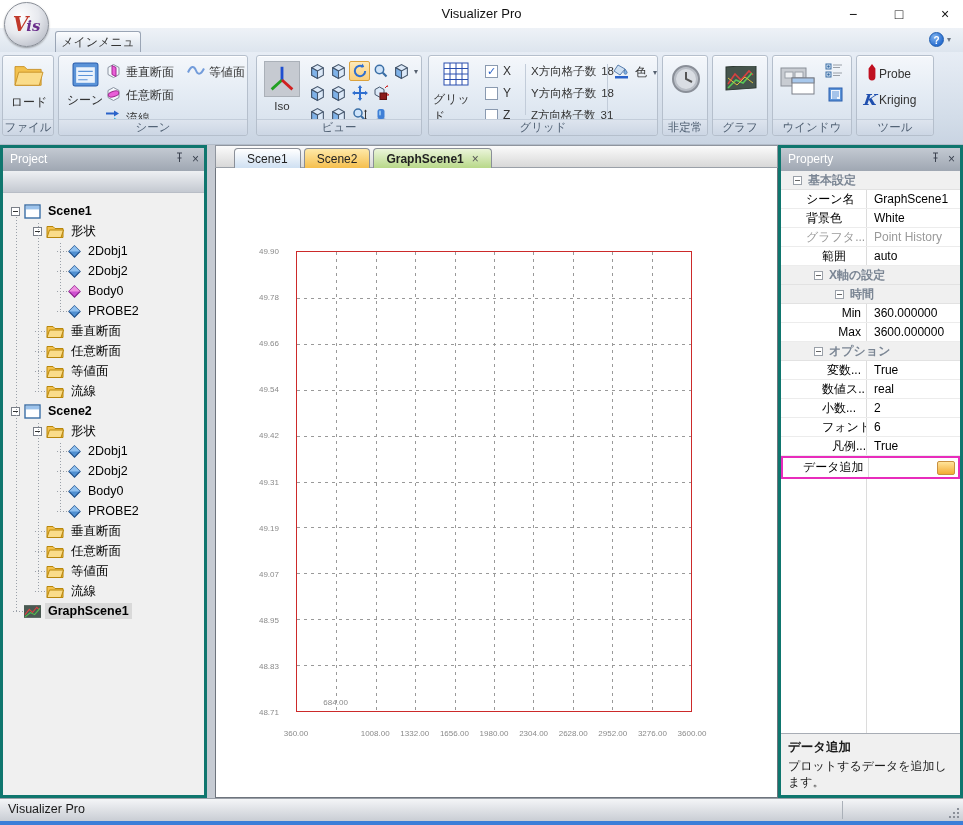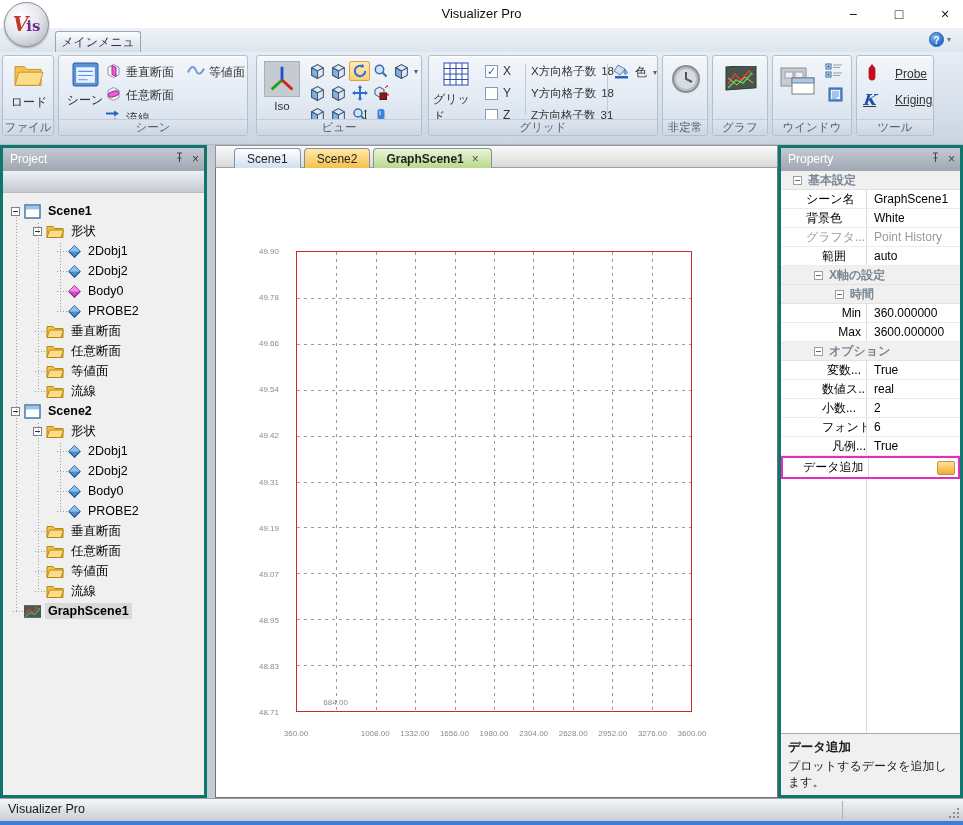--- a/index.html
+++ b/index.html
@@ -9,21 +9,21 @@
 
   
   .titlebar { position:absolute; left:0; top:0; width:963px; height:28px; background:#ffffff; }
   .title-text { position:absolute; left:0; right:0; top:6px; text-align:center; font-size:13px; color:#111; }
   .win-controls { position:absolute; right:8px; top:0; height:28px; display:flex; align-items:center; gap:26px; font-size:14px; color:#111; }
   .win-btn { width:20px; text-align:center; cursor:default; }
   .app-logo { position:absolute; left:4px; top:2px; width:45px; height:45px; border-radius:50%; z-index:6;
     background:radial-gradient(circle at 35% 30%, #ffffff 0%, #e7e9ee 45%, #b9bdc7 85%, #8f939e 100%);
     border:1px solid #8a8f98; box-shadow:0 1px 2px rgba(0,0,0,.35); text-align:center; line-height:43px; }
   .app-logo .v { font-family:"DejaVu Serif",serif; font-style:italic; font-weight:bold; font-size:20px; color:#c0392b; }
-  .app-logo .is { font-family:"DejaVu Serif",serif; font-weight:bold; font-size:15px; color:#6b2d8b; margin-left:-2px; }
+  .app-logo .is { font-family:"DejaVu Serif",serif; font-style:italic; font-weight:bold; font-size:15px; color:#6b2d8b; margin-left:-2px; }
 
   
   .tabrow { position:absolute; left:0; top:28px; width:963px; height:24px; background:linear-gradient(#eef2f7,#dde5ee); }
   .menu-tab { position:absolute; left:55px; top:3px; width:86px; height:21px; background:linear-gradient(#fbfcfe,#e4eaf2 60%,#d7dfe9);
     border:1px solid #9aa5b5; border-bottom:none; border-radius:3px 3px 0 0; text-align:center; line-height:20px; font-size:12px; color:#333; }
   .help-wrap { position:absolute; right:12px; top:4px; display:flex; align-items:center; gap:3px; }
   .help-icon { width:15px; height:15px; border-radius:50%; background:radial-gradient(circle at 35% 30%, #7fb3ef, #2a6fd0 70%); color:#fff;
     font-size:10px; font-weight:bold; text-align:center; line-height:15px; border:1px solid #1d5cb0; }
   .help-caret { font-size:8px; color:#6b7685; }
 
@@ -45,21 +45,21 @@
   .drop-caret { font-size:8px; color:#55606e; margin-left:2px; }
   .iso-btn { position:absolute; left:5px; top:5px; width:40px; height:58px; display:flex; flex-direction:column; align-items:center;text-align:center; }
   .iso-ic { width:36px; height:36px; background:#c6cad1; border:1px solid #aab0b8; display:flex; align-items:center; justify-content:center; }
   .iso-lab { font-size:11.5px; color:#333; margin-top:3px; }
 
   .checkrow { display:flex; align-items:center; gap:5px; height:22px; font-size:12px; color:#333; }
   .cbox { width:13px; height:13px; background:#fff; border:1px solid #8a9ab0; display:flex; align-items:center; justify-content:center;
     font-size:11px; font-weight:bold; color:#2a62c9; line-height:11px; }
   .fieldrow { display:flex; align-items:center; gap:5px; height:22px; font-size:11.5px; color:#333; white-space:nowrap; }
 
-  .toolrow { display:flex; align-items:center; gap:18px; height:24px; font-size:12px; color:#333;text-decoration:underline; }
+  .toolrow { display:flex; align-items:center; gap:2px; height:24px; font-size:12px; color:#333; }
   .kico { font-family:"DejaVu Serif",serif; font-style:italic; font-weight:bold; font-size:15px; color:#1f4fae; transform:skewX(-8deg); display:inline-block; width:13px; }
 
   
   .main { position:absolute; left:0; top:145px; width:963px; height:653px; background:#ced3da; }
 
   .panel { position:absolute; top:0; bottom:0; background:#f0f0f0; border:3px solid #0f766e; display:flex; flex-direction:column; }
   .panel-header { height:23px; background:linear-gradient(#c3c9d2,#9fa7b2); color:#fff; font-size:12px; padding:4px 6px 0 7px; position:relative; flex:0 0 23px; }
   .ph-icons { position:absolute; right:5px; top:4px; display:flex; gap:8px; align-items:center; color:#3c4350; font-size:12px; }
   .panel-band { height:22px; background:linear-gradient(#eef0f3,#c4c9d1); border-bottom:1px solid #b8bdc6; flex:0 0 22px; }
 

